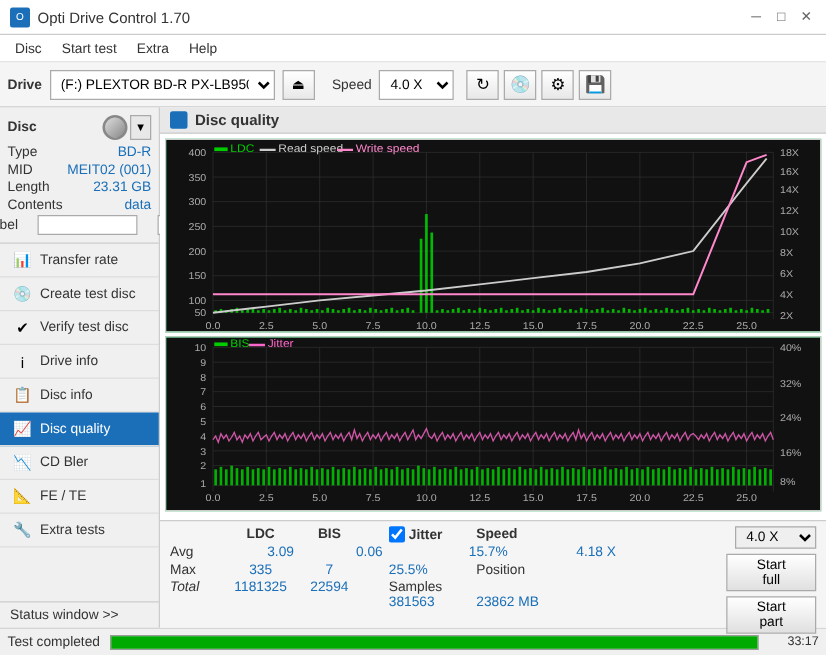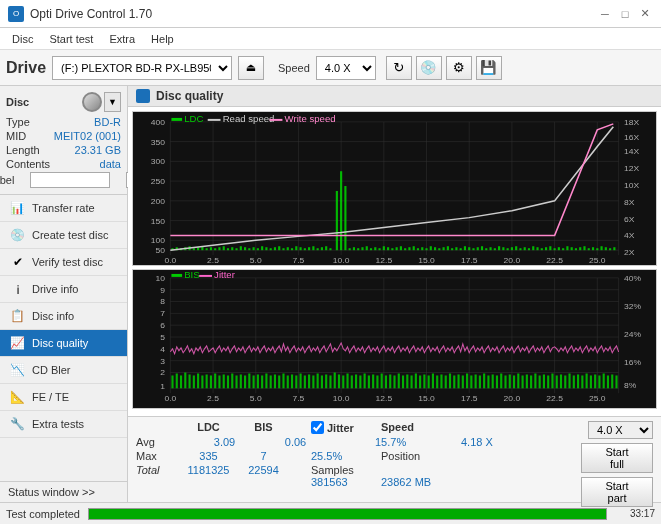--- a/index.html
+++ b/index.html
@@ -12,21 +12,21 @@
     .titlebar-title { font-size: 12px; color: #333; }
     .titlebar-controls { display: flex; gap: 4px; }
     .titlebar-btn { width: 16px; height: 16px; border: none; background: transparent; cursor: pointer; font-size: 11px; color: #666; display: flex; align-items: center; justify-content: center; }
 
     
     .menubar { background: #fff; display: flex; align-items: center; padding: 2px 4px; border-bottom: 1px solid #ddd; height: 22px; }
     .menu-item { padding: 2px 8px; cursor: pointer; font-size: 11px; color: #333; }
 
     
     .drivebar { background: #f5f5f5; display: flex; align-items: center; padding: 4px 6px; border-bottom: 1px solid #ccc; height: 36px; gap: 6px; }
-    .drive-label { font-size: 16px; font-weight: bold; color: #333; }
+    .drive-label { font-size: 11px; font-weight: bold; color: #333; }
     .drive-select { font-size: 11px; padding: 2px 4px; border: 1px solid #aaa; background: white; width: 180px; height: 24px; }
     .drive-btn { width: 26px; height: 24px; border: 1px solid #aaa; background: linear-gradient(to bottom, #fff, #e8e8e8); cursor: pointer; display: flex; align-items: center; justify-content: center; font-size: 11px; }
     .speed-label { font-size: 11px; color: #333; margin-left: 8px; }
     .speed-select { font-size: 11px; padding: 2px 4px; border: 1px solid #aaa; background: white; width: 60px; height: 24px; }
     .drive-icons { display: flex; gap: 4px; margin-left: 4px; }
     .drive-icon-btn { width: 26px; height: 24px; border: 1px solid #aaa; background: linear-gradient(to bottom, #fff, #e8e8e8); cursor: pointer; display: flex; align-items: center; justify-content: center; }
 
     
     .main { display: flex; height: calc(524px - 28px - 22px - 36px - 22px); }
 

